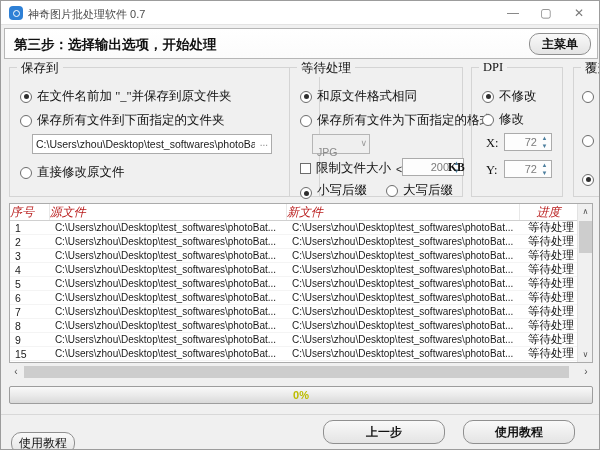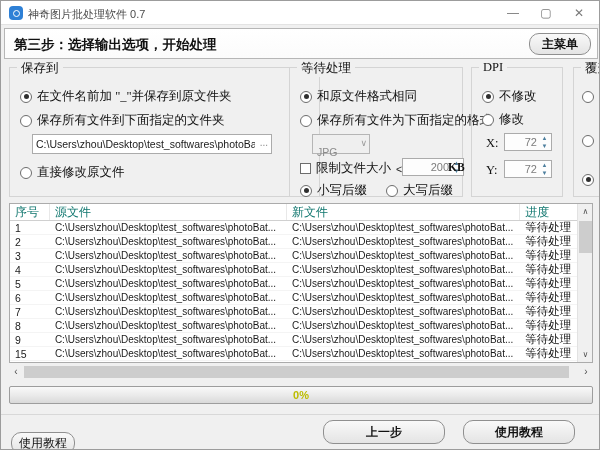--- a/index.html
+++ b/index.html
@@ -69,30 +69,30 @@
   .spin .up { top:0; } .spin .dn { bottom:0; }
 
   .unit { font-family:"Liberation Serif", serif; font-size:11.5px; font-weight:bold; color:#111; }
   .oper { font-size:10.5px; color:#222; }
 
   
   .table { position:absolute; left:8px; top:202px; width:584px; height:160px;
            background:#fff; border:1px solid #ababab; }
   .thead { position:absolute; left:0; top:0; right:15px; height:17px; background:#fff;
            border-bottom:1px solid #d0d0d0; display:flex; }
-  .thead .hc { font-family:"Liberation Serif", serif; font-size:12px; color:#0f766e;
-           line-height:16px; padding-left:5px; border-right:1px solid #e8e8e8; }
+  .thead .hc { font-family:"Liberation Serif", serif; font-size:12px; color:#b91c1c;
+           line-height:16px; border-right:1px solid #e8e8e8;font-style:italic; }
   .tbody { position:absolute; left:0; top:17px; right:15px; bottom:0; overflow:hidden; }
   .trow { display:flex; height:14px; border-bottom:1px solid #f4f4f4; background:#fff; }
   .cell { overflow:hidden; white-space:nowrap; padding-left:5px; }
   .c-no  { width:40px;  font-size:10.5px; color:#1a1a1a; line-height:14px; }
   .c-src { width:238px; font-size:10px;  color:#1a1a1a; line-height:14px; }
   .c-new { width:234px; font-size:10px;  color:#1a1a1a; line-height:14px; }
   .c-st  { width:57px;  font-family:"Liberation Serif", serif; font-size:11.5px;
-           color:#111; line-height:13px; }
+           color:#111; line-height:13px;text-align:center; }
   .hc.c-no{width:40px;} .hc.c-src{width:238px;} .hc.c-new{width:234px;} .hc.c-st{width:57px;border-right:0;}
 
   .vscroll { position:absolute; right:0; top:0; width:15px; bottom:0;
              background:#f0f0f0; border-left:1px solid #e2e2e2; }
   .vscroll .sarr { position:absolute; left:0; width:15px; height:15px; text-align:center;
              font-size:8px; line-height:15px; color:#505050; }
   .vscroll .sup { top:0; } .vscroll .sdn { bottom:0; }
   .vthumb { position:absolute; left:1px; top:17px; width:13px; height:32px; background:#cdcdcd; }
 
   .hscroll { position:absolute; left:8px; top:364px; width:584px; height:14px; background:#f0f0f0; }
@@ -168,21 +168,21 @@
       <span class="checkbox"></span>
       <span class="olabel">限制文件大小</span>
       <span class="oper">&lt;=</span>
     </div>
     <div class="spin" style="position:absolute; left:112px; top:90px; width:62px;">
       <span class="sval">200</span>
       <span class="arr up">▲</span>
       <span class="arr dn">▼</span>
     </div>
     <span class="unit" style="position:absolute; left:158px; top:93px;">KB</span>
-    <div class="opt" style="left:10px; top:114px;">
+    <div class="opt" style="left:10px; top:114px;align-items:flex-end;">
       <span class="radio on"></span>
       <span class="olabel">小写后缀</span>
     </div>
     <div class="opt" style="left:96px; top:114px;">
       <span class="radio"></span>
       <span class="olabel">大写后缀</span>
     </div>
   </div>
 
   <div class="groupbox gb-dpi">

